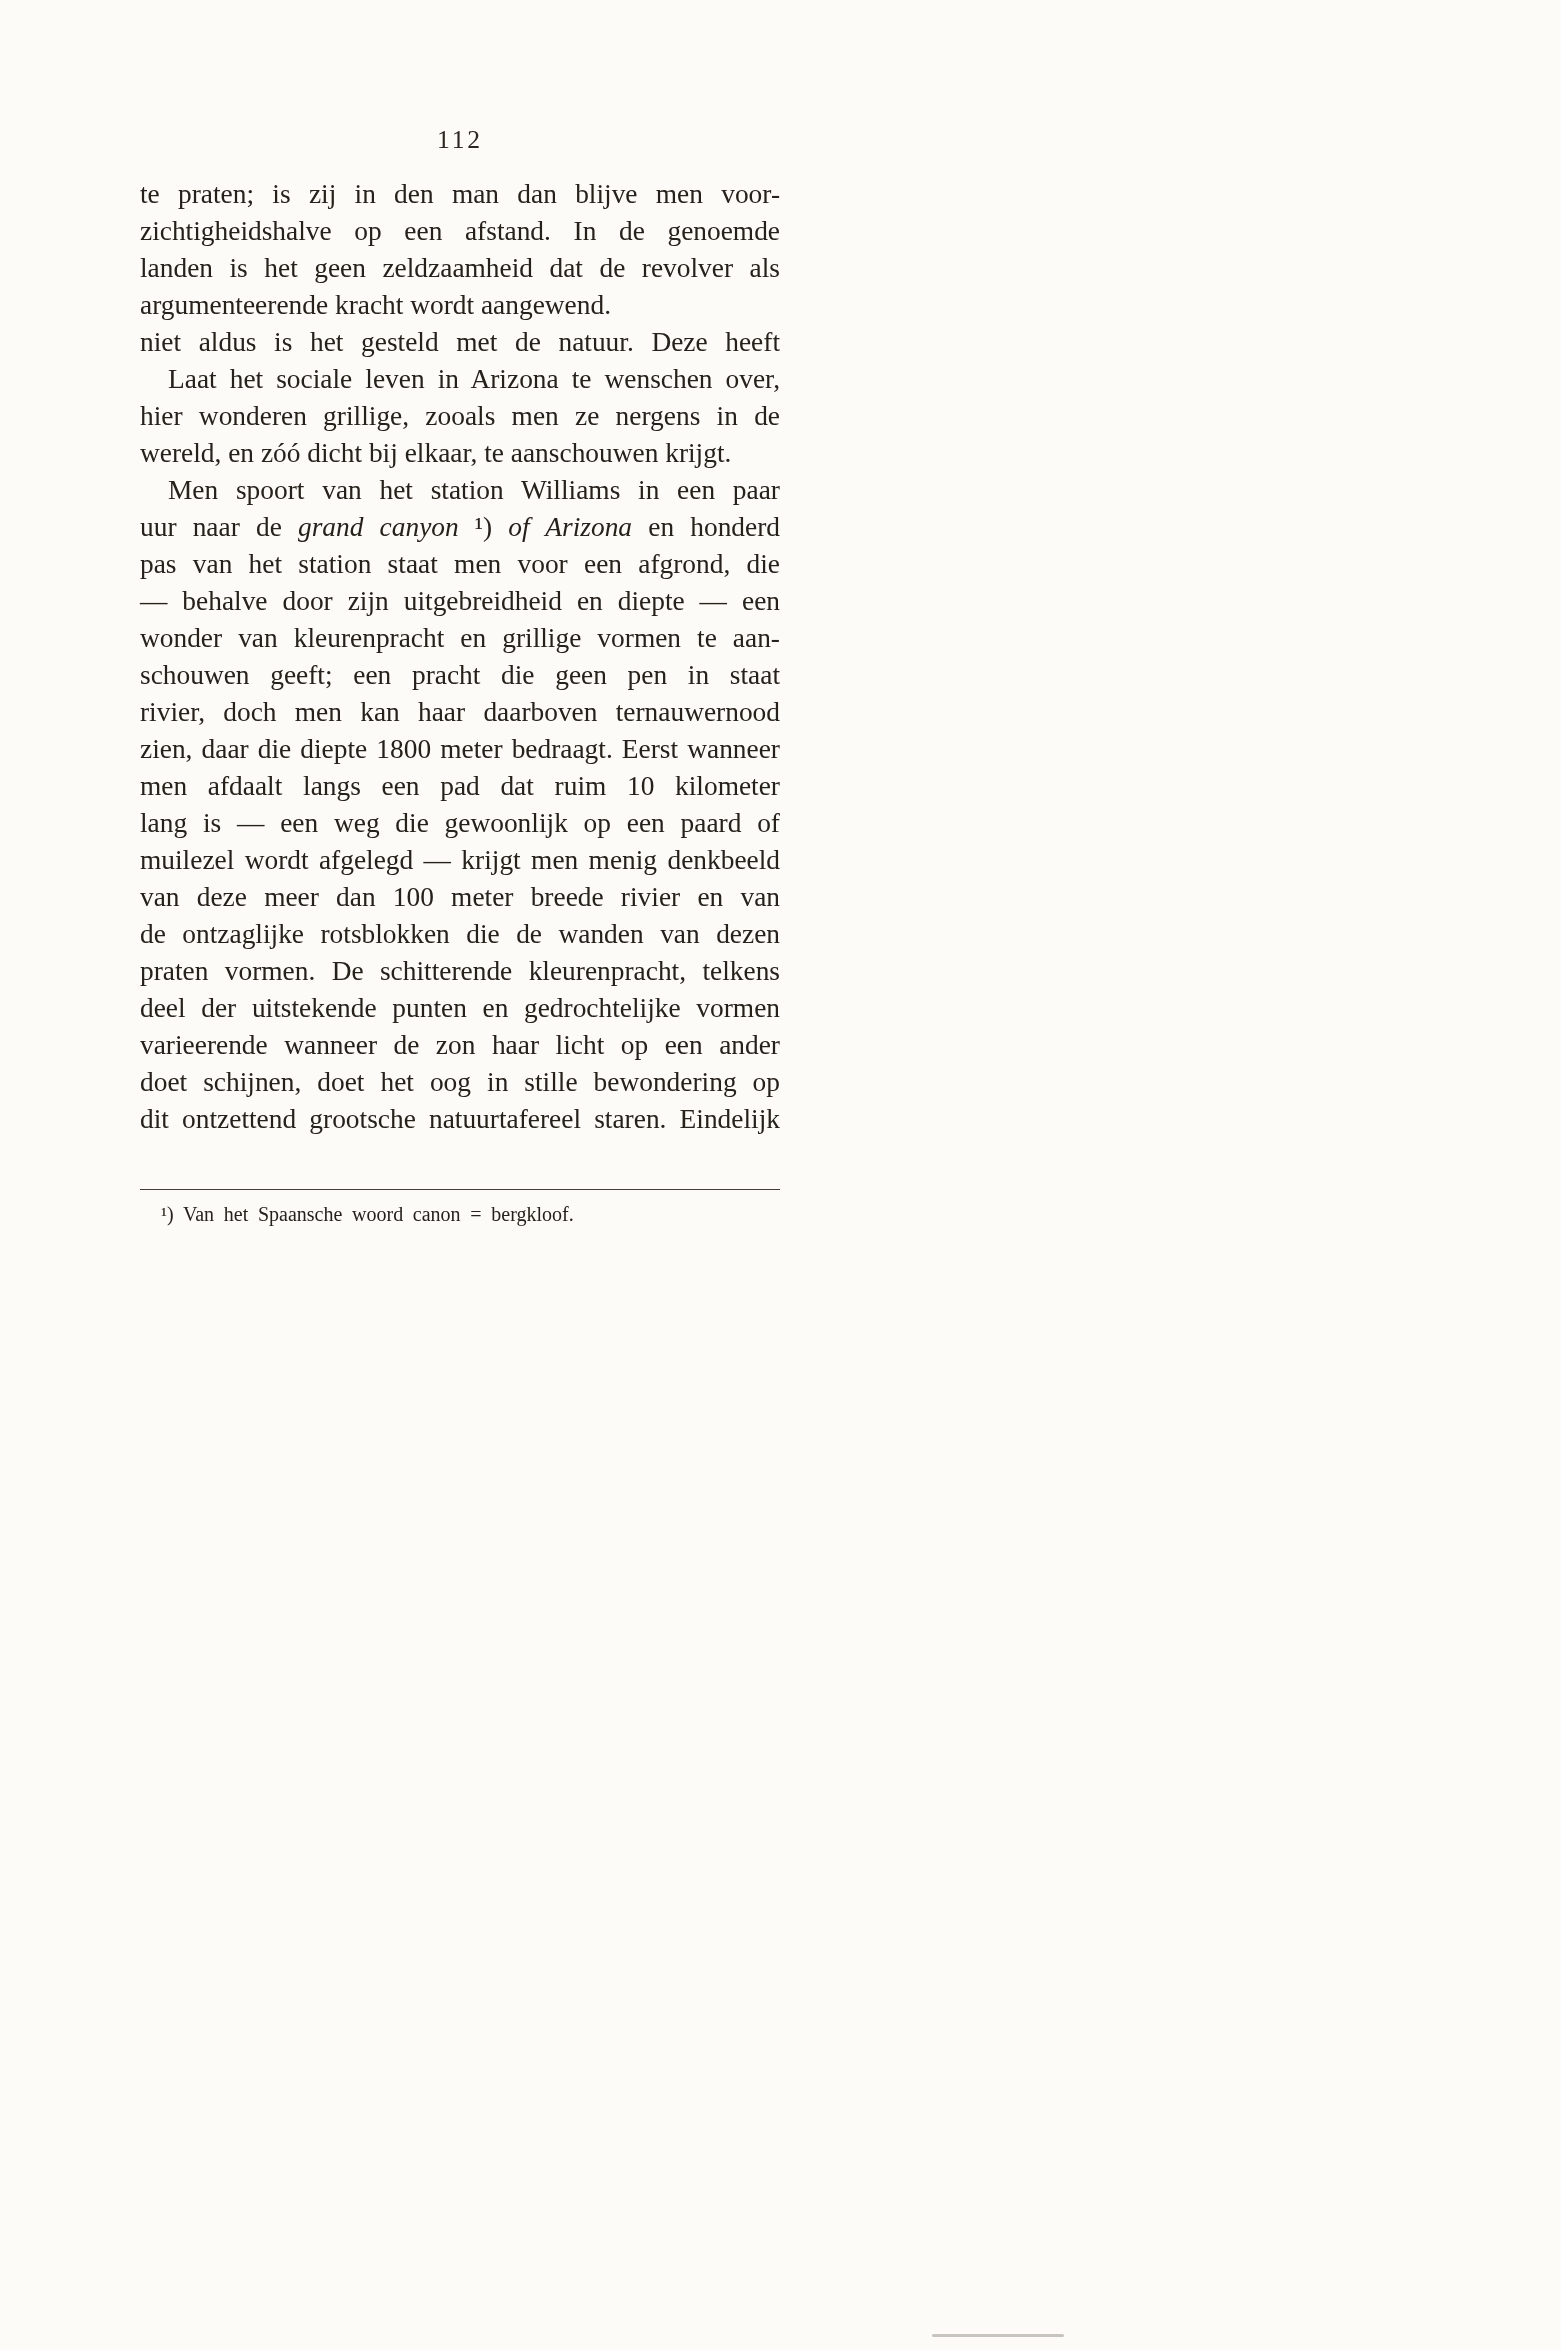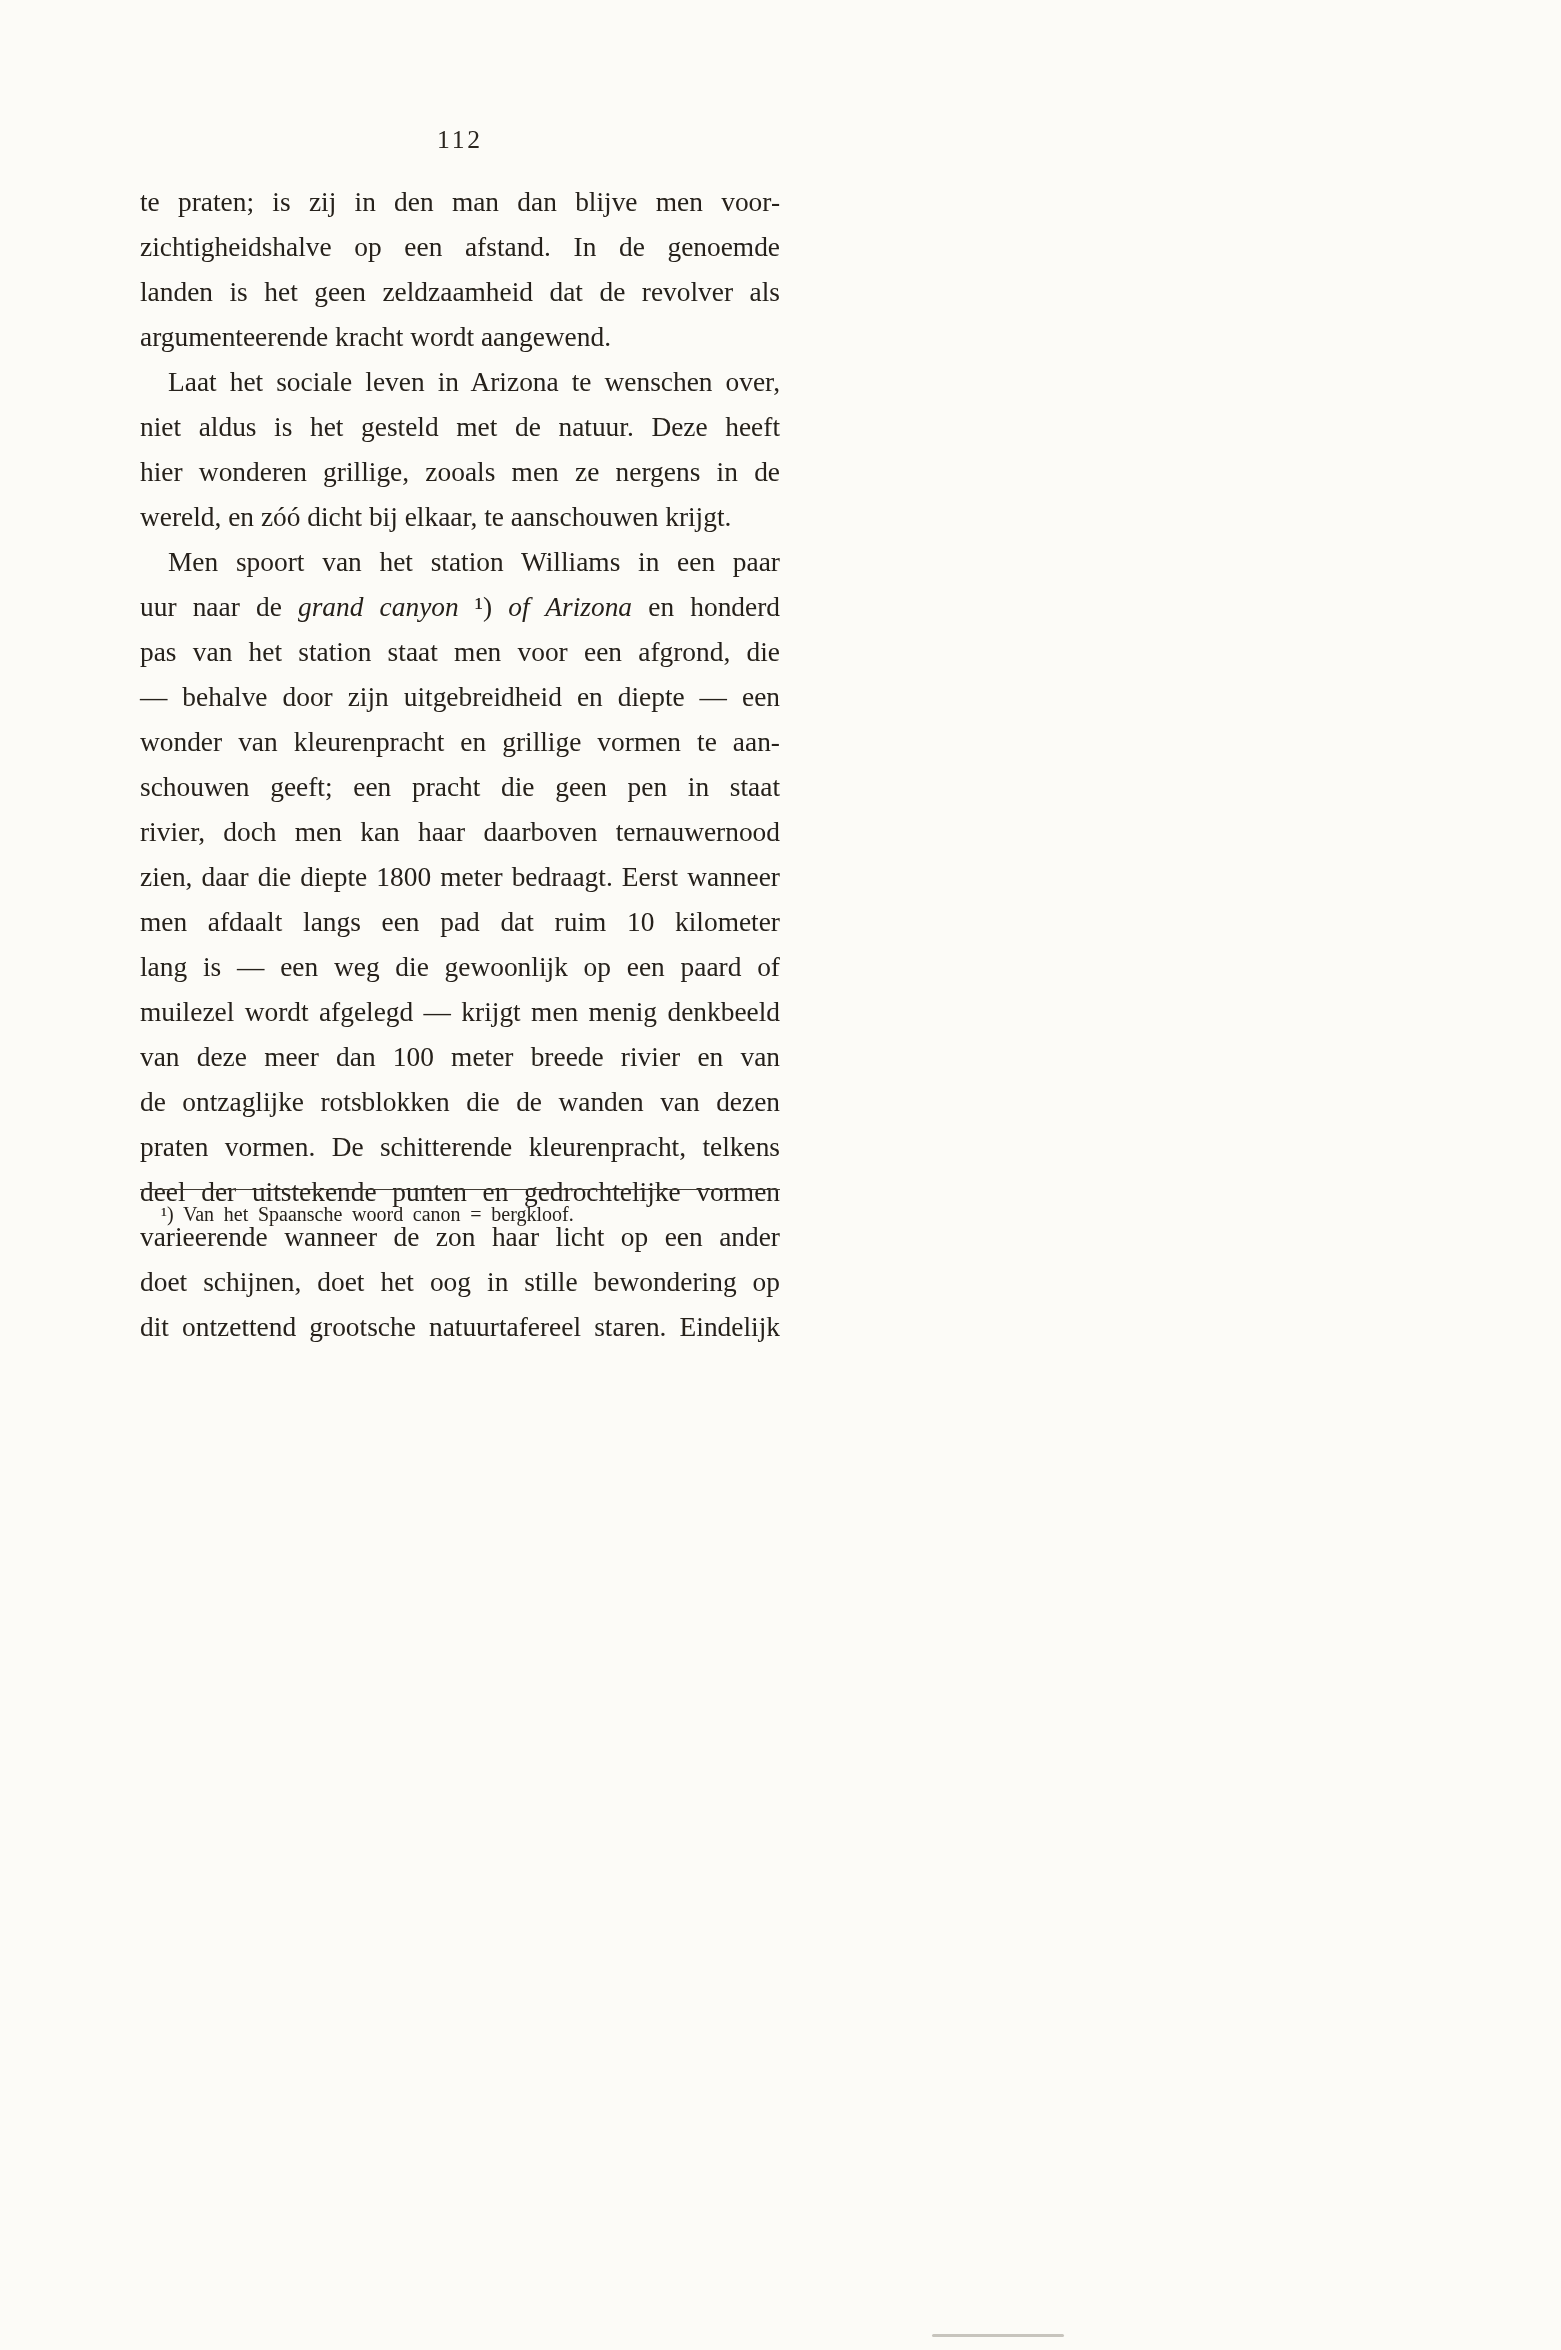--- a/index.html
+++ b/index.html
@@ -37,21 +37,20 @@
     width: 640px;
     font-size: 27.4px;
   }
   .line {
     height: 37px;
     line-height: 37px;
     text-align: justify;
     text-align-last: justify;
     white-space: normal;
     color: #26211b;
-    margin-top: 8px;
   }
   .line.para-end {
     text-align-last: left;
   }
   .line.indent {
     text-indent: 28px;
   }
   .line i {
     font-style: italic;
   }
@@ -86,22 +85,22 @@
 
 <div class="page">
 
   <div class="page-number">112</div>
 
   <div class="text-block">
       <div class="line"><span>te praten; is zij in den man dan blijve men voor-</span></div>
       <div class="line"><span>zichtigheidshalve op een afstand. In de genoemde</span></div>
       <div class="line"><span>landen is het geen zeldzaamheid dat de revolver als</span></div>
       <div class="line para-end"><span>argumenteerende kracht wordt aangewend.</span></div>
+      <div class="line"><span>niet aldus is het gesteld met de natuur. Deze heeft</span></div>
       <div class="line indent"><span>Laat het sociale leven in Arizona te wenschen over,</span></div>
-      <div class="line"><span>niet aldus is het gesteld met de natuur. Deze heeft</span></div>
       <div class="line"><span>hier wonderen grillige, zooals men ze nergens in de</span></div>
       <div class="line para-end"><span>wereld, en zóó dicht bij elkaar, te aanschouwen krijgt.</span></div>
       <div class="line indent"><span>Men spoort van het station Williams in een paar</span></div>
       <div class="line"><span>uur naar de </span><i>grand canyon</i><span> ¹) </span><i>of Arizona</i><span> en honderd</span></div>
       <div class="line"><span>pas van het station staat men voor een afgrond, die</span></div>
       <div class="line"><span>— behalve door zijn uitgebreidheid en diepte — een</span></div>
       <div class="line"><span>wonder van kleurenpracht en grillige vormen te aan-</span></div>
       <div class="line"><span>schouwen geeft; een pracht die geen pen in staat</span></div>
       <div class="line"><span>rivier, doch men kan haar daarboven ternauwernood</span></div>
       <div class="line"><span>zien, daar die diepte 1800 meter bedraagt. Eerst wanneer</span></div>

